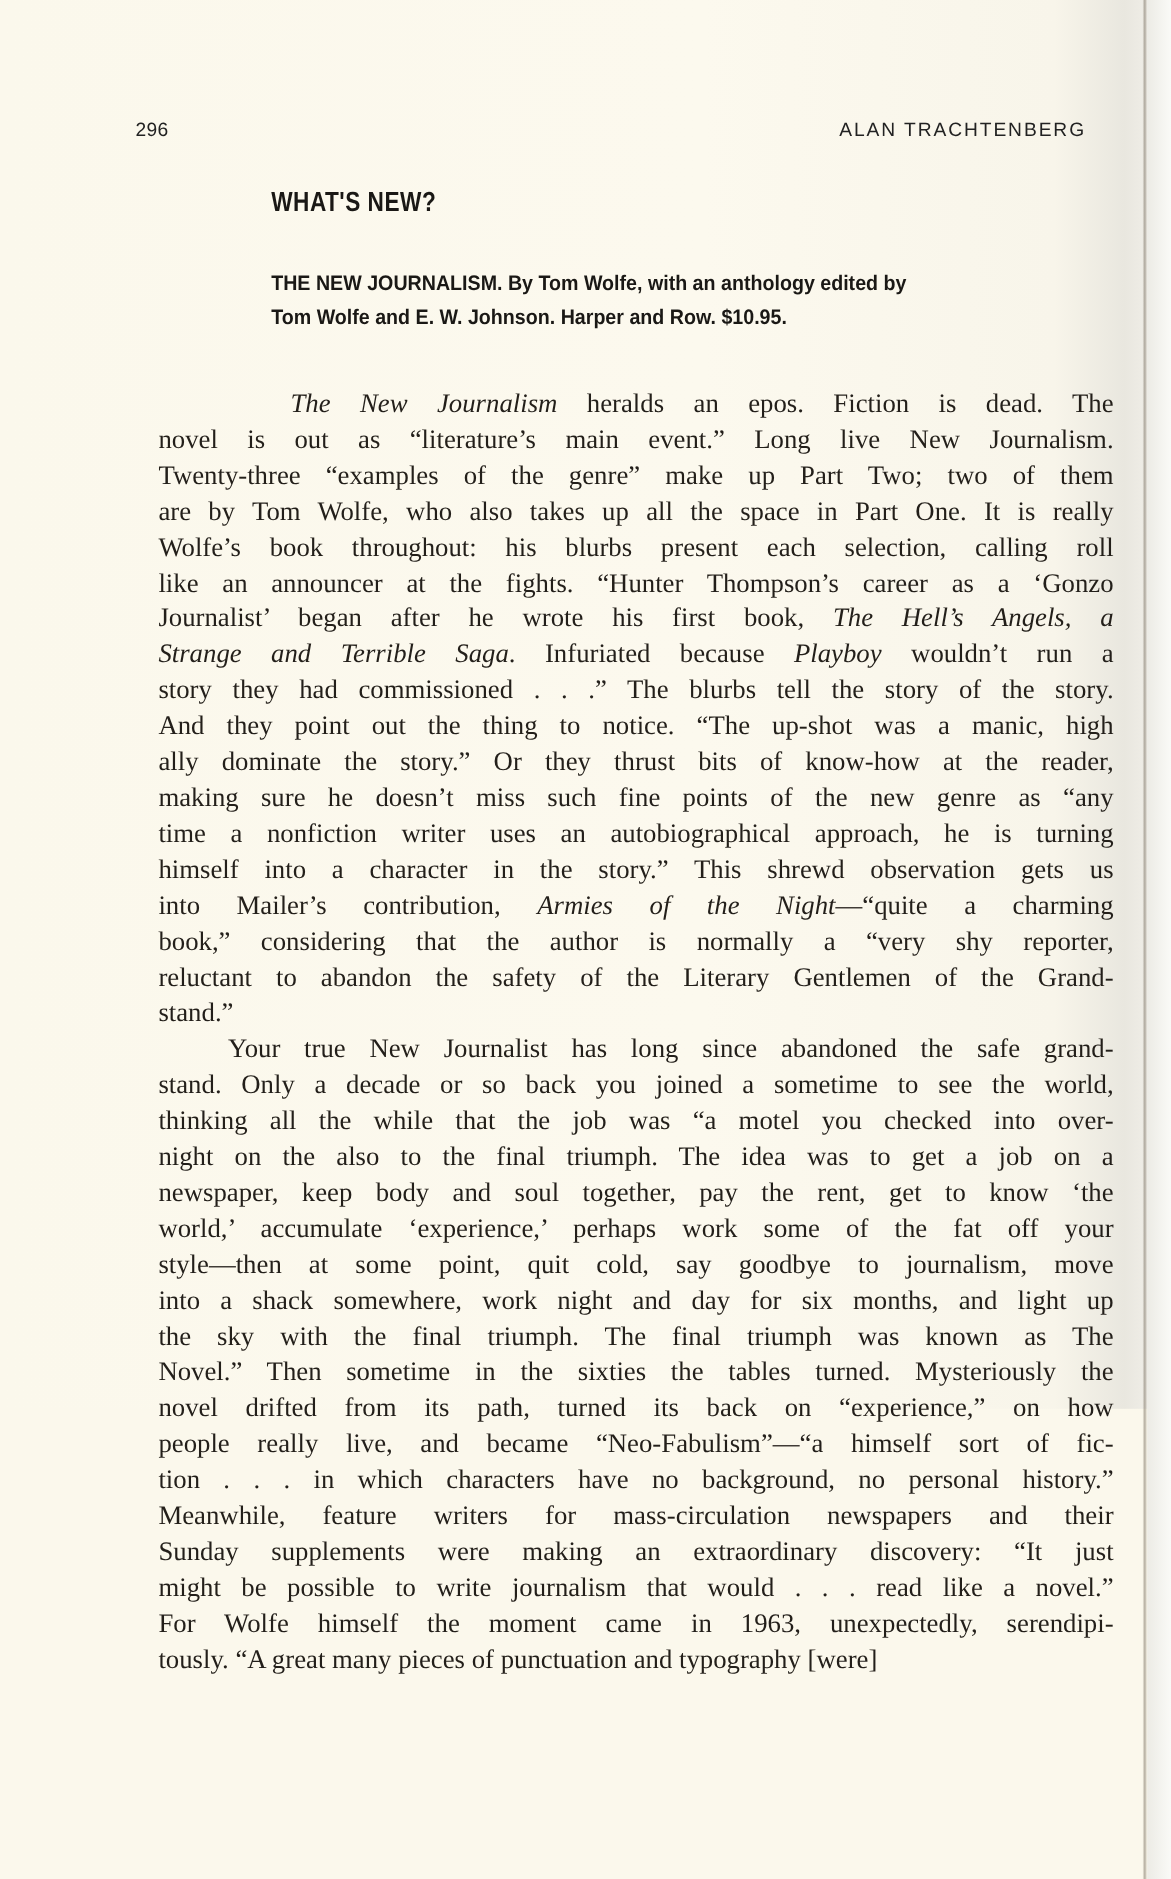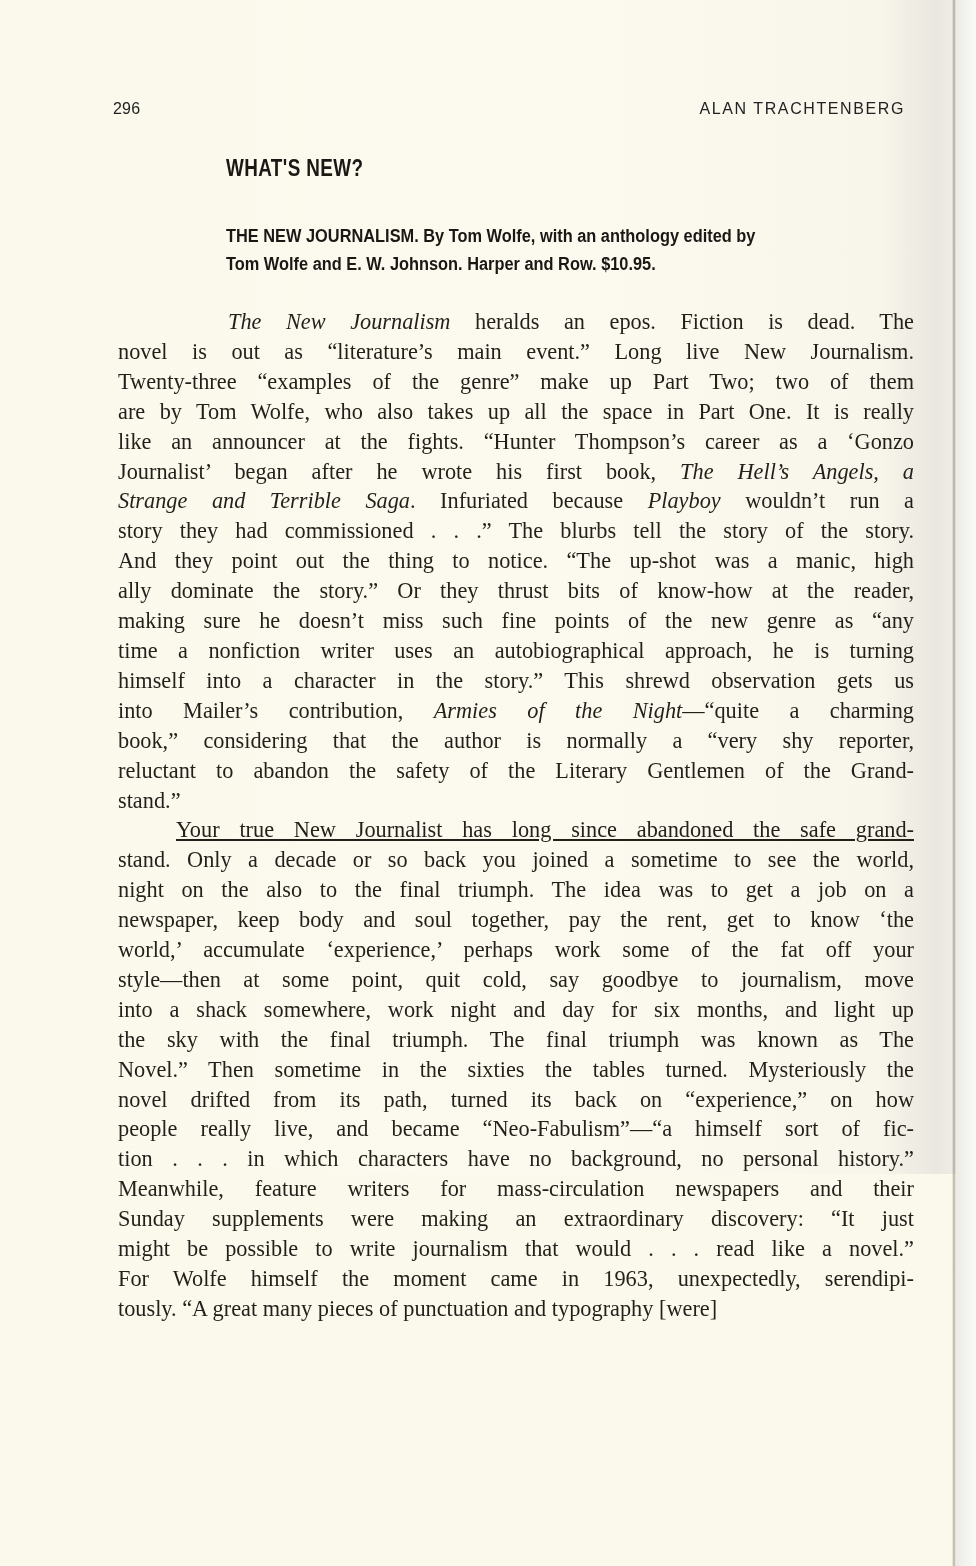--- a/index.html
+++ b/index.html
@@ -89,36 +89,35 @@
     .body-text {
       position: absolute;
       top: 305px;
       left: 116px;
       width: 796px;
       font-family: "Liberation Serif", serif;
       font-size: 22.3px;
       line-height: 29.9px;
       color: #231f1a;
       text-align: justify;
-      margin: 2px;
+      margin: 16px;
     }
     .body-text .line {
       display: block;
       text-align-last: justify;
       white-space: nowrap;
     }
     .body-text .line.last {
       text-align-last: left;
     }
     .body-text .line.first {
       padding-left: 110px;
     }
     .body-text .line.first2 {
       padding-left: 58px;
-      text-decoration: underline;
     }
     em { font-style: italic; }
   </style>
 </head>
 <body>
 
 <div class="page">
   <div class="edge"></div>
   <div class="edge-shadow"></div>
 
@@ -133,37 +132,39 @@
     <div>THE NEW JOURNALISM. By Tom Wolfe, with an anthology edited by</div>
     <div>Tom Wolfe and E. W. Johnson. Harper and Row. $10.95.</div>
   </div>
 
   <div class="body-text" id="body-text">
       <div>
         <span class="line first"><em>The New Journalism</em><span> heralds an epos. Fiction is dead. The</span></span>
         <span class="line"><span>novel is out as “literature’s main event.” Long live New Journalism.</span></span>
         <span class="line"><span>Twenty-three “examples of the genre” make up Part Two; two of them</span></span>
         <span class="line"><span>are by Tom Wolfe, who also takes up all the space in Part One. It is really</span></span>
+        <span class="line"><span>Wolfe’s book throughout: his blurbs present each selection, calling roll</span></span>
         <span class="line"><span>like an announcer at the fights. “Hunter Thompson’s career as a ‘Gonzo</span></span>
         <span class="line"><span>Journalist’ began after he wrote his first book, </span><em>The Hell’s Angels, a</em></span>
         <span class="line"><em>Strange and Terrible Saga</em><span>. Infuriated because </span><em>Playboy</em><span> wouldn’t run a</span></span>
         <span class="line"><span>story they had commissioned . . .” The blurbs tell the story of the story.</span></span>
         <span class="line"><span>And they point out the thing to notice. “The up-shot was a manic, high</span></span>
         <span class="line"><span>ally dominate the story.” Or they thrust bits of know-how at the reader,</span></span>
         <span class="line"><span>making sure he doesn’t miss such fine points of the new genre as “any</span></span>
         <span class="line"><span>time a nonfiction writer uses an autobiographical approach, he is turning</span></span>
         <span class="line"><span>himself into a character in the story.” This shrewd observation gets us</span></span>
         <span class="line"><span>into Mailer’s contribution, </span><em>Armies of the Night</em><span>—“quite a charming</span></span>
         <span class="line"><span>book,” considering that the author is normally a “very shy reporter,</span></span>
         <span class="line"><span>reluctant to abandon the safety of the Literary Gentlemen of the Grand-</span></span>
         <span class="line last"><span>stand.”</span></span>
       </div>
       <div>
         <span class="line first2"><span>Your true New Journalist has long since abandoned the safe grand-</span></span>
         <span class="line"><span>stand. Only a decade or so back you joined a sometime to see the world,</span></span>
+        <span class="line"><span>thinking all the while that the job was “a motel you checked into over-</span></span>
         <span class="line"><span>night on the also to the final triumph. The idea was to get a job on a</span></span>
         <span class="line"><span>newspaper, keep body and soul together, pay the rent, get to know ‘the</span></span>
         <span class="line"><span>world,’ accumulate ‘experience,’ perhaps work some of the fat off your</span></span>
         <span class="line"><span>style—then at some point, quit cold, say goodbye to journalism, move</span></span>
         <span class="line"><span>into a shack somewhere, work night and day for six months, and light up</span></span>
         <span class="line"><span>the sky with the final triumph. The final triumph was known as The</span></span>
         <span class="line"><span>Novel.” Then sometime in the sixties the tables turned. Mysteriously the</span></span>
         <span class="line"><span>novel drifted from its path, turned its back on “experience,” on how</span></span>
         <span class="line"><span>people really live, and became “Neo-Fabulism”—“a himself sort of fic-</span></span>
         <span class="line"><span>tion . . . in which characters have no background, no personal history.”</span></span>

